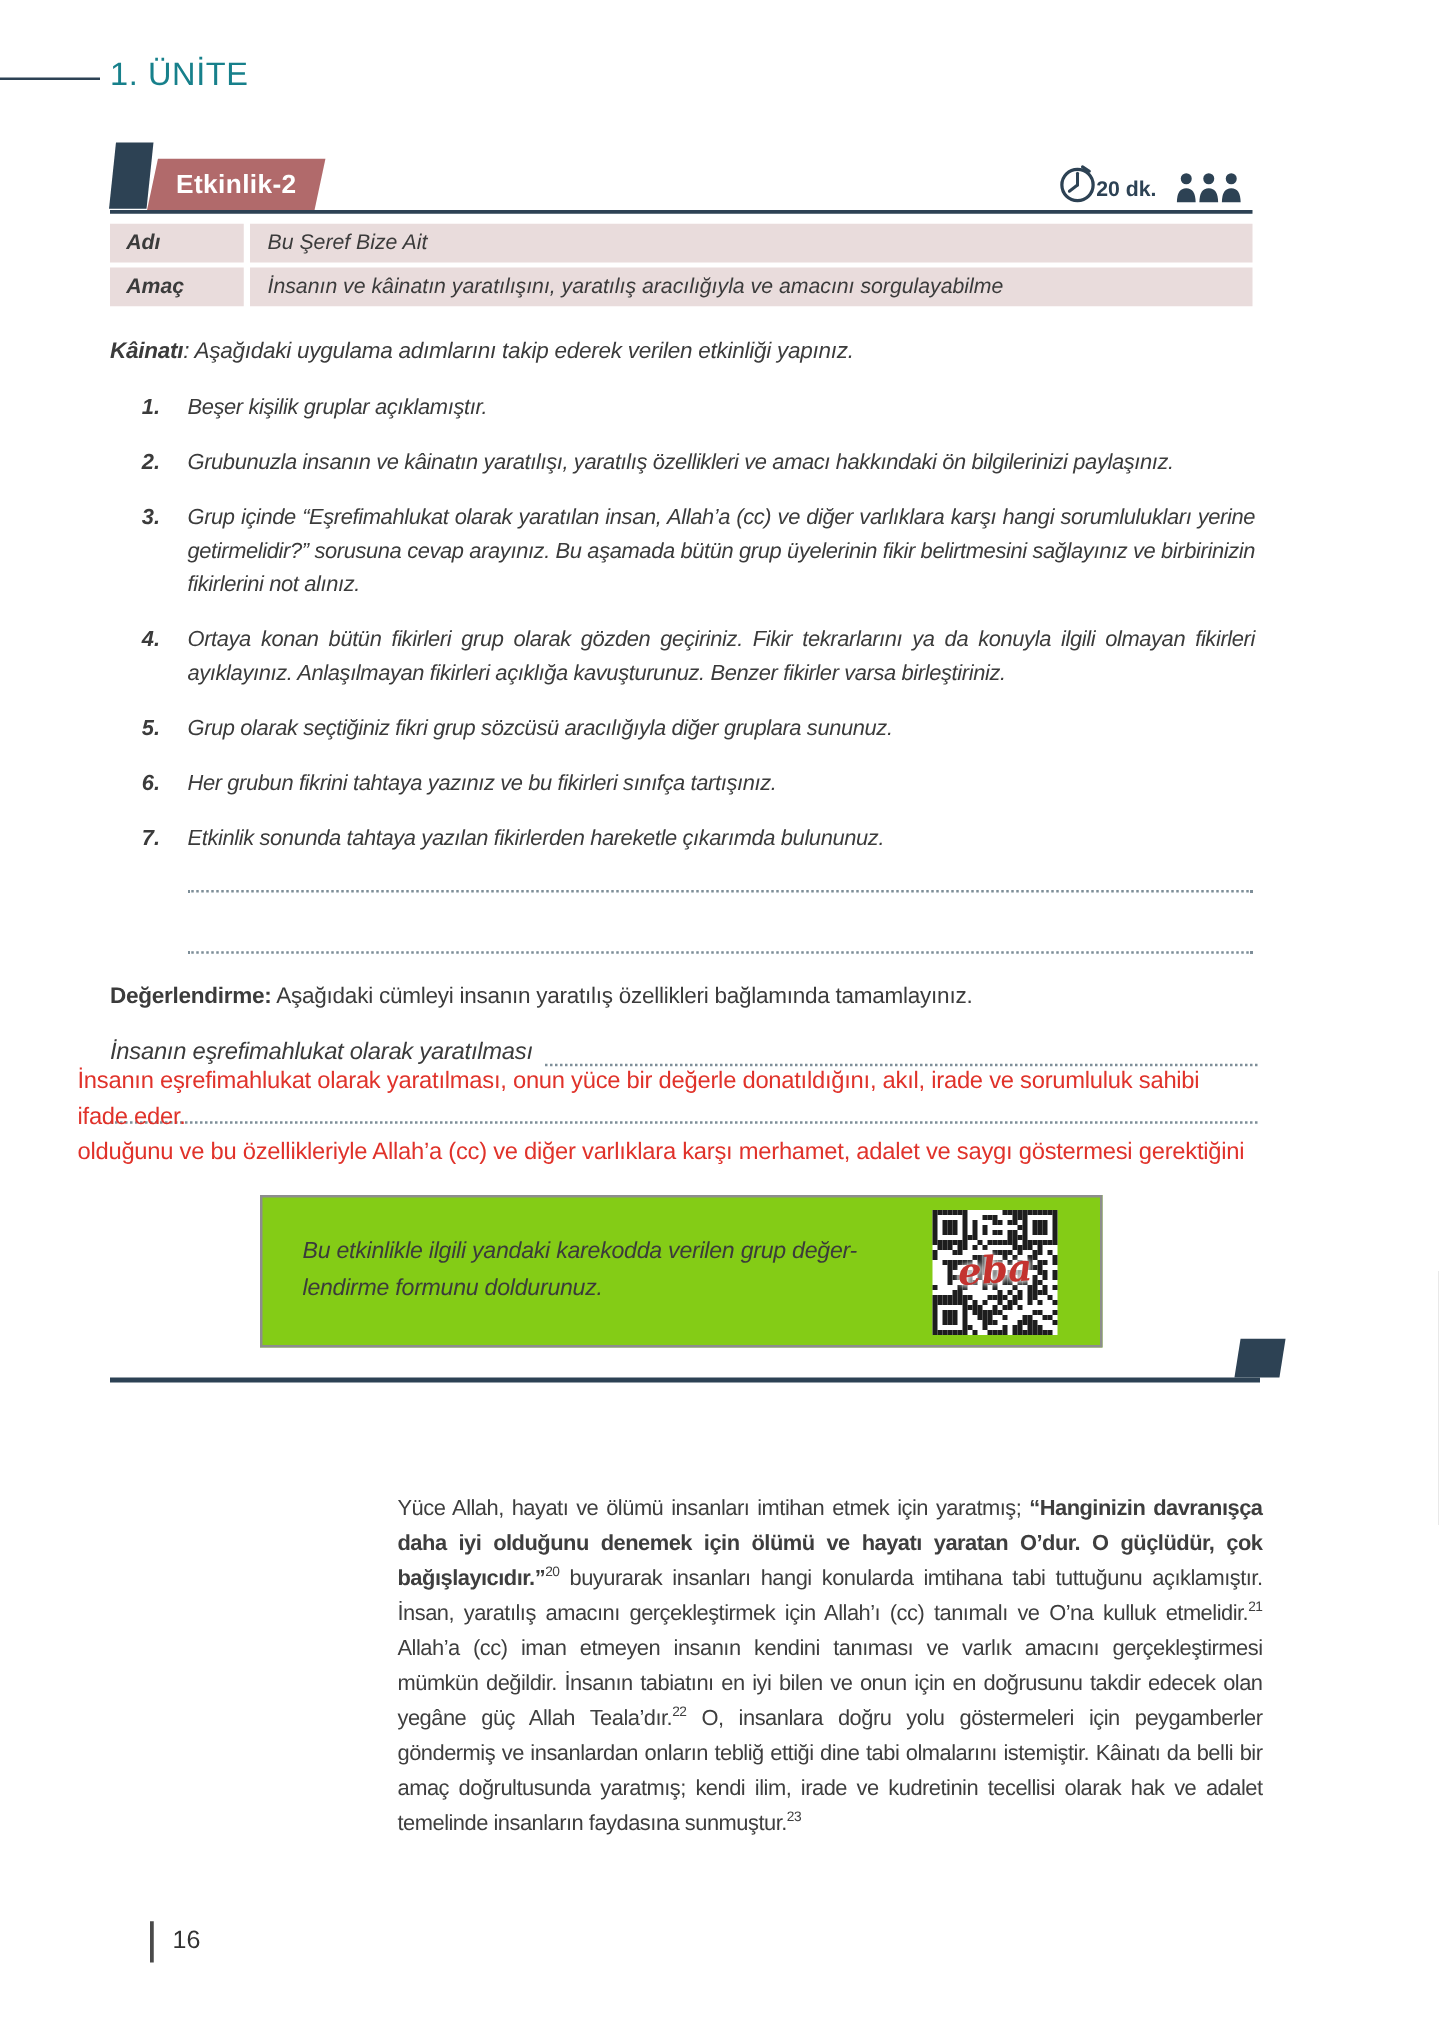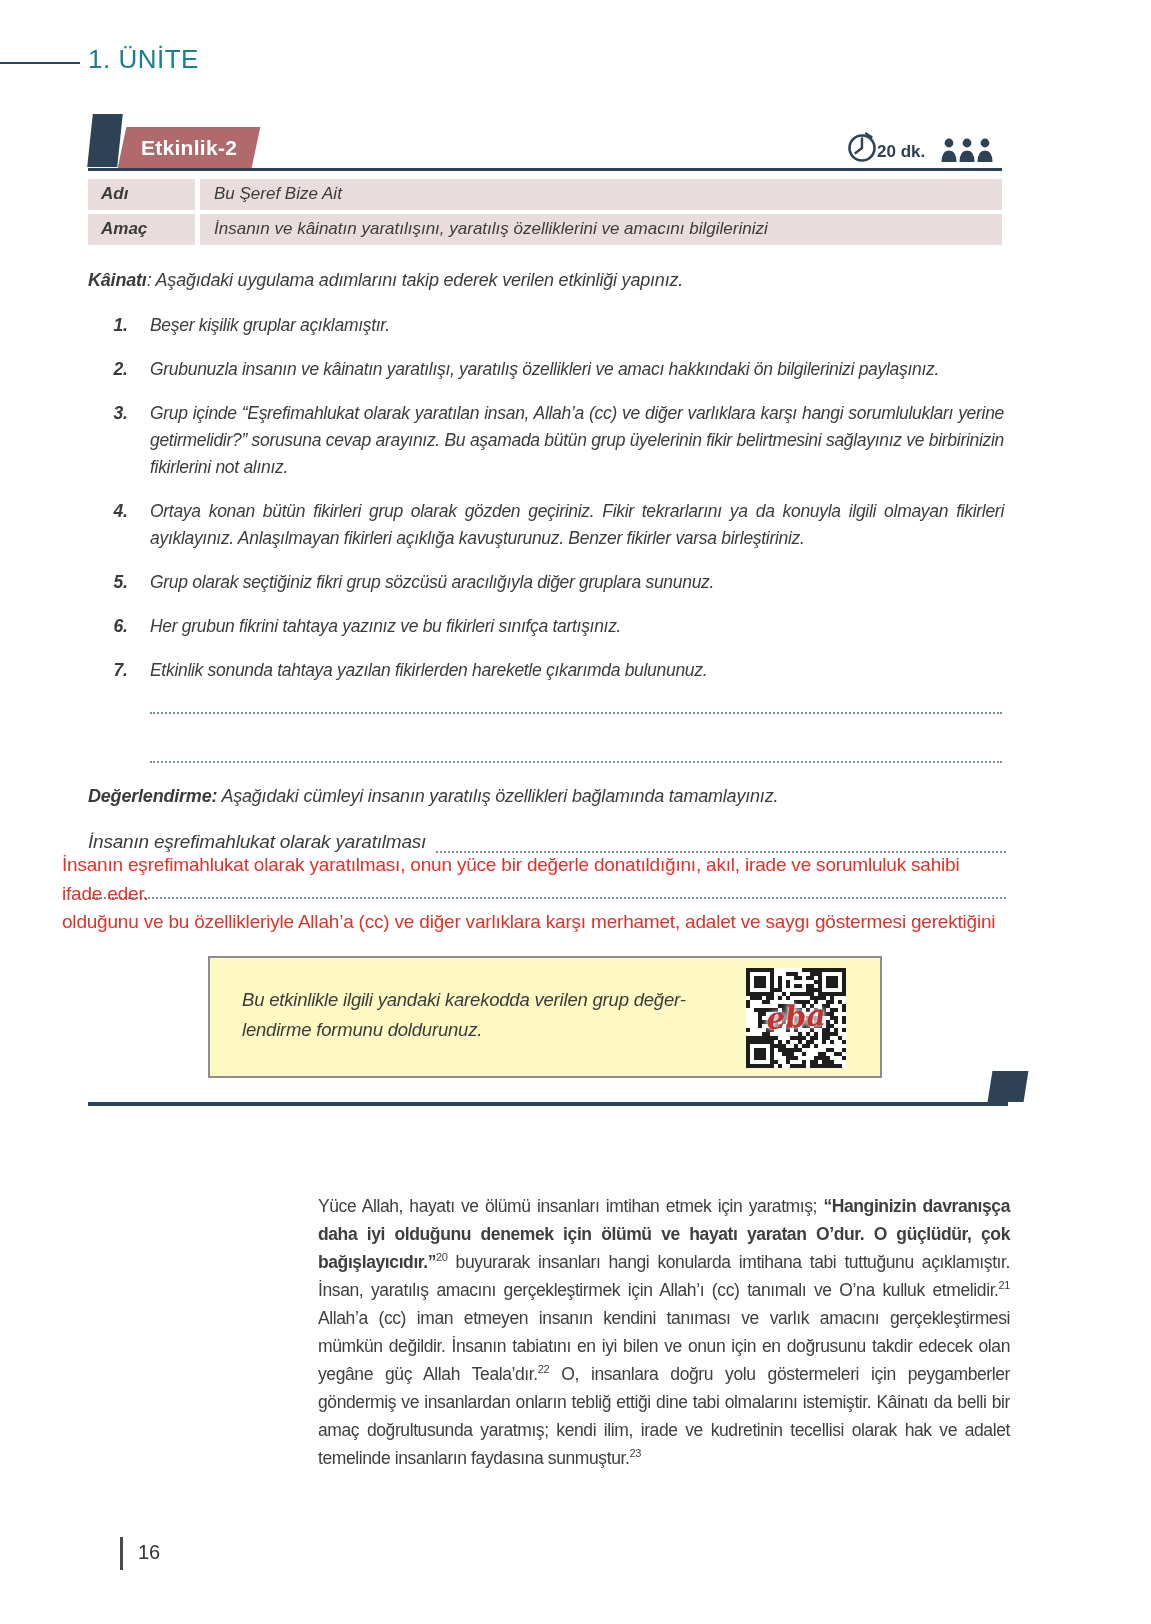--- a/index.html
+++ b/index.html
@@ -36,32 +36,32 @@
   .steps{position:absolute;left:88px;top:312px;width:916px;list-style:none;display:flex;flex-direction:column;gap:17px;}
   .step{display:flex;}
   .step-num{flex:none;width:40px;text-align:right;font-weight:bold;font-style:italic;font-size:17.5px;line-height:27px;}
   .step-text{flex:1;margin-left:22px;font-style:italic;font-size:17.5px;line-height:27px;letter-spacing:-.3px;text-align:justify;}
 
   .dotline{position:absolute;height:0;border-bottom:2px dotted #7e8e98;}
   .dl1{left:150px;top:712px;width:852px;}
   .dl2{left:150px;top:761px;width:852px;}
   .dl3{left:88px;top:897px;width:918px;}
 
-  .evaluation{position:absolute;left:88px;top:786px;width:914px;font-style:italic;font-size:18px;letter-spacing:-.2px;}
+  .evaluation{position:absolute;left:88px;top:786px;width:914px;font-size:18px;letter-spacing:-.2px;}
   .evaluation b{font-weight:bold;}
 
   .stem-row{position:absolute;left:88px;top:831px;width:918px;display:flex;align-items:flex-end;}
   .stem{font-style:italic;font-size:19px;white-space:nowrap;letter-spacing:-.2px;}
   .dotfill{flex:1;margin-left:10px;border-bottom:2px dotted #7e8e98;height:4px;}
 
   .red-answer{position:absolute;left:62px;top:851px;width:1060px;color:var(--red);font-size:19px;line-height:28.5px;letter-spacing:-.2px;}
   .red-answer div{white-space:nowrap;}
 
   
-  .qr-box{position:absolute;left:208px;top:956px;width:674px;height:122px;border:2px solid #8d8d8d;background:#fef9c3;}
+  .qr-box{position:absolute;left:208px;top:956px;width:674px;height:122px;border:2px solid #8d8d8d;background:#84cc16;}
   .qr-note{position:absolute;left:32px;top:27px;width:480px;font-style:italic;font-size:18.5px;line-height:30px;letter-spacing:-.2px;}
   .qr{position:absolute;left:536px;top:10px;width:100px;height:100px;background:#fff;}
   .qr-cells{position:absolute;inset:0;display:grid;grid-template-rows:repeat(25,1fr);grid-template-columns:repeat(25,1fr);}
   .qr-cells div{background:#1d1d1d;}
   .qr-eba{position:absolute;left:50%;top:50%;transform:translate(-50%,-54%) rotate(-4deg);font-family:"DejaVu Serif",serif;font-style:italic;font-weight:bold;font-size:30px;color:#c4332f;text-shadow:0 0 4px #fff,0 0 6px #fff;}
 
   .bottom-rule{position:absolute;left:88px;top:1102px;width:920px;height:4px;background:var(--navy);}
   .corner-chip2{position:absolute;left:990px;top:1071px;width:36px;height:31px;background:var(--navy);transform:skewX(-9deg);}
 
   
@@ -107,21 +107,21 @@
   </div>
   <div class="top-rule"></div>
 
   <div class="meta-table">
     <div class="meta-row">
       <div class="meta-label">Adı</div>
       <div class="meta-value">Bu Şeref Bize Ait</div>
     </div>
     <div class="meta-row">
       <div class="meta-label">Amaç</div>
-      <div class="meta-value">İnsanın ve kâinatın yaratılışını, yaratılış özelliklerini ve amacını bilgilerinizi</div>
+      <div class="meta-value">İnsanın ve kâinatın yaratılışını, yaratılış aracılığıyla ve amacını sorgulayabilme</div>
     </div>
   </div>
 
   <p class="directive"><b>Kâinatı</b><span>: Aşağıdaki uygulama adımlarını takip ederek verilen etkinliği yapınız.</span></p>
 
   <ol class="steps">
     <li class="step">
         <span class="step-num">1.</span>
         <span class="step-text">Beşer kişilik gruplar açıklamıştır.</span>
       </li>

